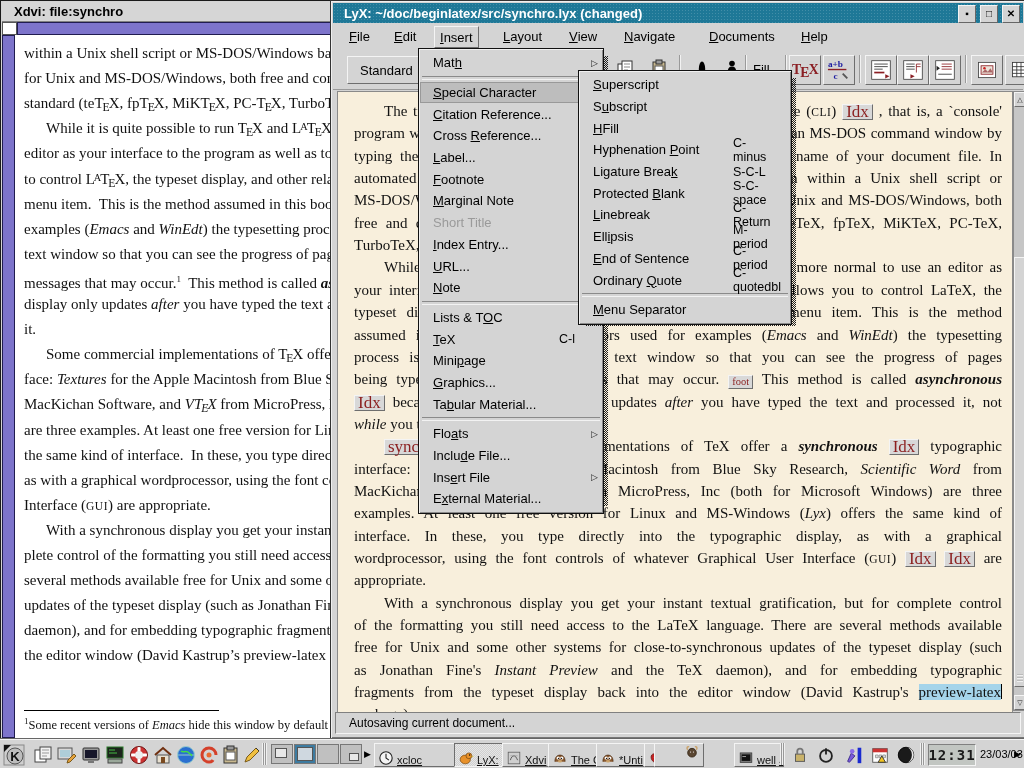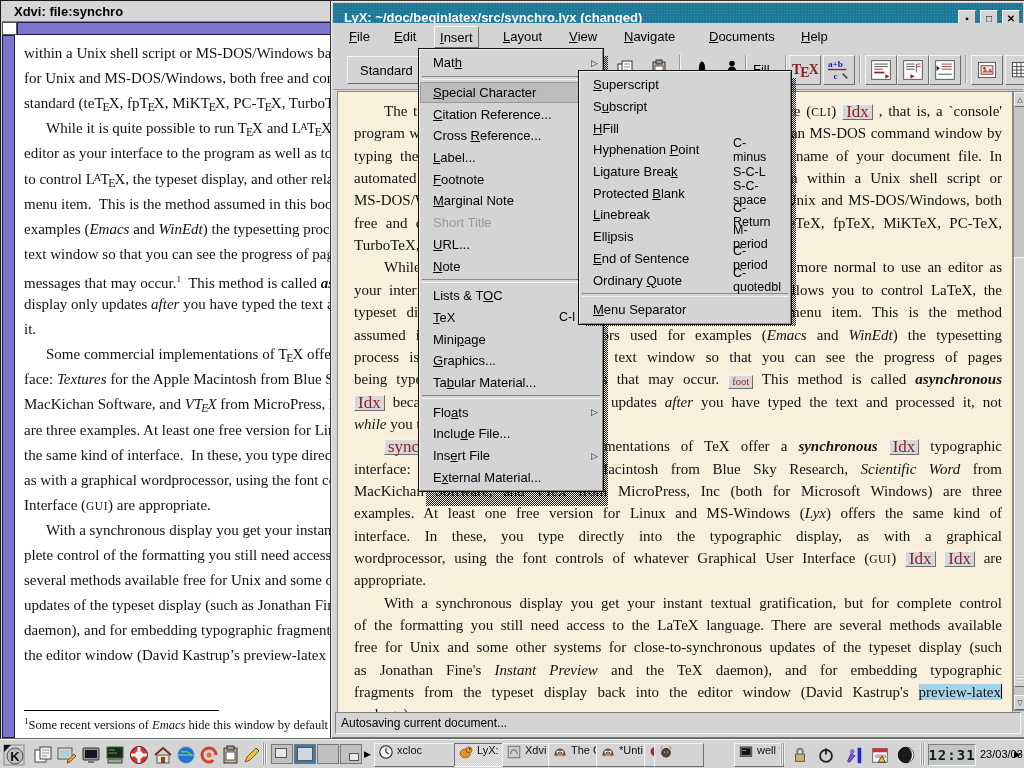--- a/index.html
+++ b/index.html
@@ -20,21 +20,21 @@
   .xd-page{position:absolute;left:13px;top:13px;right:0;bottom:0;background:#fff;overflow:hidden;}
   .xline{position:absolute;left:9px;right:0;height:25px;white-space:pre;overflow:hidden;
     font-family:"Liberation Serif",serif;font-size:15px;line-height:25px;color:#111;}
   .xfootrule{position:absolute;left:9px;width:195px;border-top:1px solid #000;}
   .xfoot{position:absolute;left:9px;right:0;font-family:"Liberation Serif",serif;font-size:12.5px;color:#111;white-space:pre;overflow:hidden;}
   
   #lyx{left:330px;top:0;width:694px;height:737px;border:1px solid #333;
     box-shadow:inset 1px 1px 0 #efefef, inset -1px -1px 0 #777;}
   .ly-title{position:absolute;left:2px;top:2px;right:2px;height:21px;background:var(--titlebar);
     background-image:radial-gradient(rgba(255,255,255,.16) 1px,transparent 1px);background-size:3px 3px;
-    display:flex;align-items:flex-start;gap:4px;padding:7px 3px;color:var(--titlebar_text);
+    display:flex;align-items:center;gap:4px;padding:0 3px;color:var(--titlebar_text);
     font-weight:bold;font-size:13px;}
   .tbtn{width:16px;height:16px;background:#d4d4d4;border:1px solid;border-color:#f4f4f4 #666 #666 #f4f4f4;
     display:flex;align-items:center;justify-content:center;font-size:10px;color:#000;font-weight:bold;line-height:1;}
   .ly-menubar{position:absolute;left:2px;top:22px;right:2px;height:26px;background:var(--ui);
     border-bottom:1px solid #9a9a9a;}
   .mb-item{position:absolute;top:3px;height:20px;display:flex;align-items:center;padding:0 5px;
     font-size:13px;color:#000;}
   .mb-item.open{border:1px solid;border-color:#f4f4f4 #6e6e6e #6e6e6e #f4f4f4;background:var(--ui);}
   .ly-toolbar{position:absolute;left:2px;top:48px;right:2px;height:40px;background:var(--ui);
     border-bottom:1px solid #9a9a9a;}
@@ -71,21 +71,21 @@
     border:1px solid #8a8a8a;box-sizing:border-box;}
   .sc-btn{position:absolute;left:0;width:12px;height:15px;background:var(--ui);border:1px solid;
     border-color:#f4f4f4 #6e6e6e #6e6e6e #f4f4f4;box-sizing:border-box;font-size:7px;color:#222;
     display:flex;align-items:center;justify-content:center;}
   .sc-thumb{position:absolute;left:0;width:12px;background:var(--ui);border:1px solid;
     border-color:#f4f4f4 #6e6e6e #6e6e6e #f4f4f4;box-sizing:border-box;}
   .sc-grip{position:absolute;left:2px;right:2px;bottom:4px;height:8px;
     background:repeating-linear-gradient(#bbb 0 1px,#f0f0f0 1px 2px,transparent 2px 3px);}
   .ly-status{position:absolute;left:4px;right:4px;bottom:4px;height:20px;background:var(--ui);
     border:1px solid;border-color:#808080 #f4f4f4 #f4f4f4 #808080;display:flex;align-items:center;
-    font-size:12px;color:#000;padding-left:5px;}
+    font-size:12px;color:#000;padding-left:13px;}
   
   .popup{position:absolute;background:var(--ui);border:1px solid #111;
     box-shadow:inset 1px 1px 0 #f0f0f0, inset -1px -1px 0 #8a8a8a;padding:3px 1px;}
   .m-row{display:flex;align-items:center;height:21.7px;padding:0 4px 0 13px;font-size:13px;color:#000;}
   .m-row.hl{background:#bdbdbd;box-shadow:inset 0 0 0 1px #999;}
   .m-row.dis{color:#9a9a9a;}
   .m-sep{height:2px;border-top:1px solid #8a8a8a;border-bottom:1px solid #f2f2f2;margin:2px 2px;}
   .m-lab{white-space:pre;}
   .m-right{margin-left:auto;display:flex;align-items:center;}
   .m-key{font-size:12.5px;margin-right:10px;}
@@ -101,22 +101,22 @@
     border-top:1px solid #f4f4f4;box-shadow:0 -1px 0 #666;}
   .lau{position:absolute;top:3px;width:24px;height:23px;display:flex;align-items:center;justify-content:center;}
   .lau svg{width:22px;height:22px;}
   .handle{position:absolute;top:3px;width:5px;height:22px;
     background:repeating-linear-gradient(90deg,#f0f0f0 0 1px,#999 1px 2px);}
   .pager{position:absolute;top:4px;display:flex;gap:1px;}
   .pcell{width:22px;height:20px;background:#c0c0c0;border:1px solid #777;box-sizing:border-box;position:relative;}
   .pcell.act{background:var(--pager_active);}
   .pwin{position:absolute;background:#e8e8e8;border:1px solid #555;}
   .task{position:absolute;top:3px;height:22px;background:var(--ui);border:1px solid;
-    border-color:#f4f4f4 #6e6e6e #6e6e6e #f4f4f4;display:flex;align-items:flex-start;gap:3px;
-    padding:0 3px;font-size:11px;color:#111;overflow:hidden;white-space:nowrap;}
+    border-color:#f4f4f4 #6e6e6e #6e6e6e #f4f4f4;display:flex;align-items:flex-end;gap:3px;
+    padding:0 3px;font-size:11px;color:#111;overflow:hidden;white-space:nowrap;text-decoration:underline;}
   .task svg{width:16px;height:16px;flex:0 0 16px;}
   .task.act{border-color:#6e6e6e #f4f4f4 #f4f4f4 #6e6e6e;
     background-image:repeating-conic-gradient(#e6e6e6 0% 25%,#d0d0d0 0% 50%);background-size:2px 2px;}
   .tray{position:absolute;top:3px;width:24px;height:23px;display:flex;align-items:center;justify-content:center;}
   .tray svg{width:20px;height:20px;}
   .lcd{position:absolute;top:4px;height:20px;background:#c2c6c2;border:1px solid;
     border-color:#808080 #f4f4f4 #f4f4f4 #808080;display:flex;align-items:center;justify-content:center;
     font-family:"DejaVu Sans Mono",monospace;font-weight:bold;font-size:14px;color:#1a1a1a;letter-spacing:1px;}
   .tdate{position:absolute;top:8px;font-size:11px;color:#000;}
   .tb-arrow{position:absolute;font-size:9px;color:#000;top:9px;}
@@ -413,20 +413,26 @@
           <span class="m-arr"></span>
         </span>
       </div>
       <div class="m-row dis">
         <span class="m-lab">Short Title</span>
         <span class="m-right">
           <span class="m-arr"></span>
         </span>
       </div>
       <div class="m-row">
+        <span class="m-lab"><span class="mn">I</span>ndex Entry...</span>
+        <span class="m-right">
+          <span class="m-arr"></span>
+        </span>
+      </div>
+      <div class="m-row">
         <span class="m-lab"><span class="mn">U</span>RL...</span>
         <span class="m-right">
           <span class="m-arr"></span>
         </span>
       </div>
       <div class="m-row">
         <span class="m-lab"><span class="mn">N</span>ote</span>
         <span class="m-right">
           <span class="m-arr"></span>
         </span>

